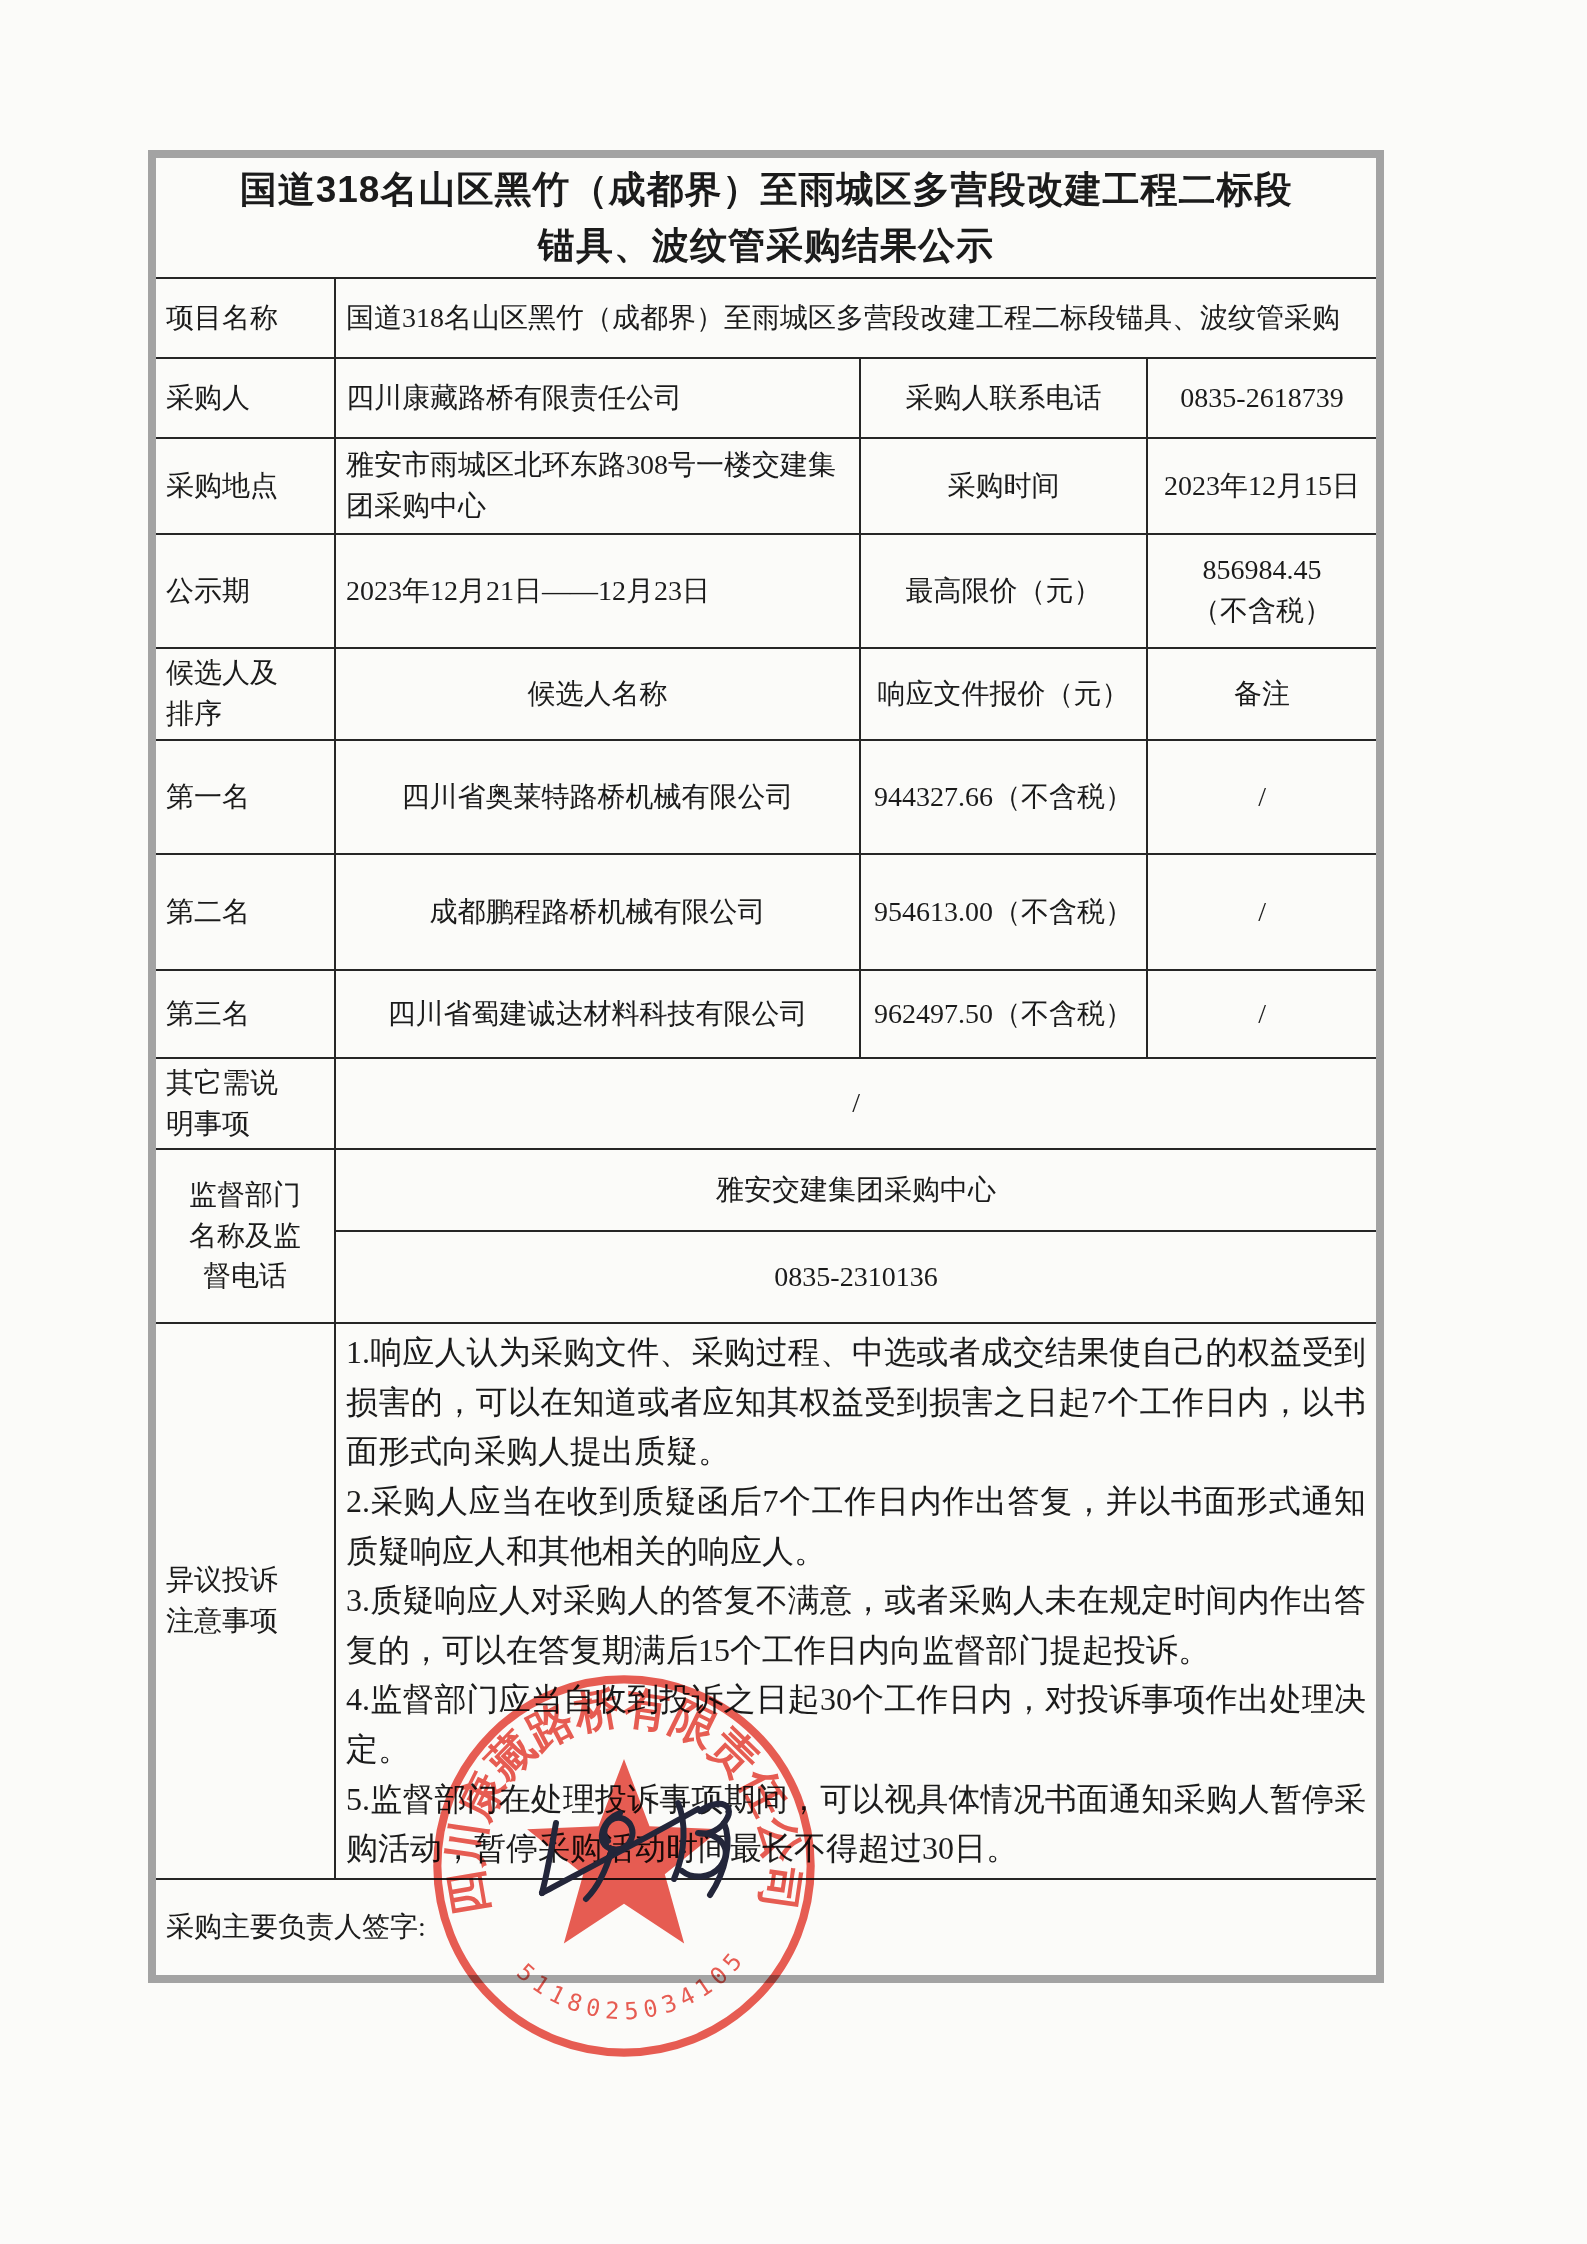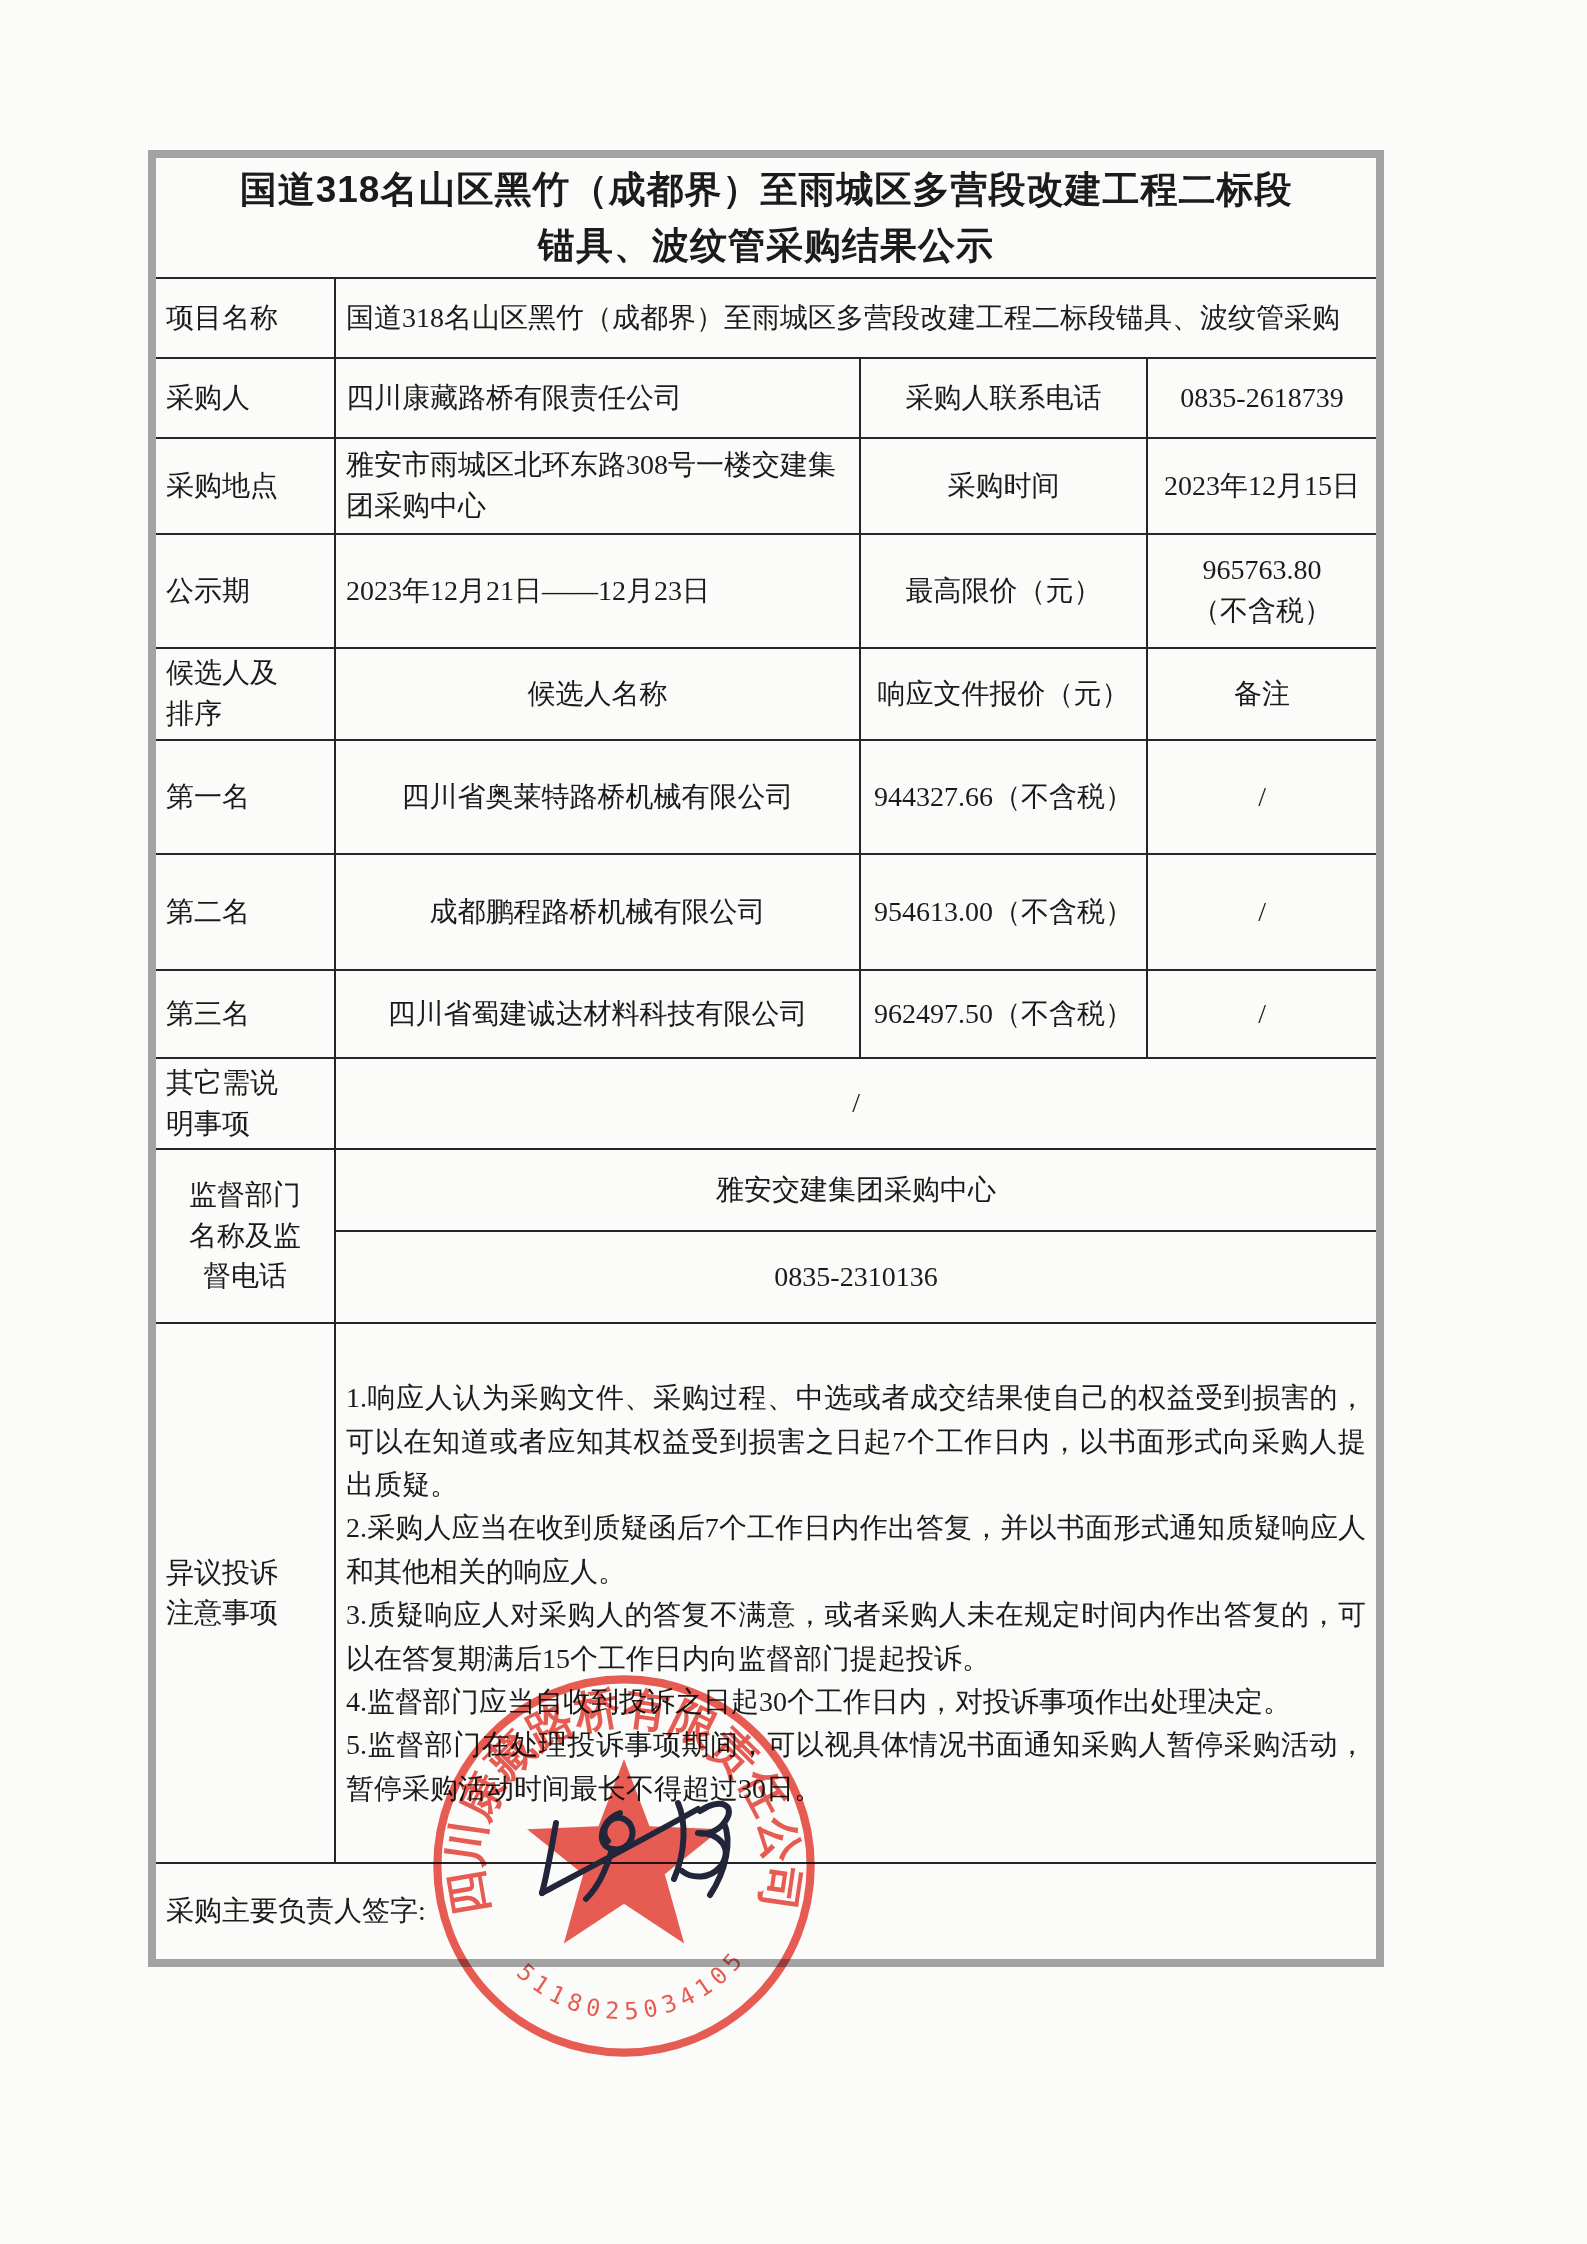--- a/index.html
+++ b/index.html
@@ -27,21 +27,21 @@
   }
   tr.title-row td{
     font-family:"Liberation Sans","DejaVu Sans",sans-serif;
     font-weight:700;font-size:37px;line-height:1.5;
     text-align:center;letter-spacing:1px;
   }
   .lbl{white-space:pre-line;}
   .ctr{text-align:center;}
   .pre{white-space:pre-line;}
   .notes-cell{padding:14px 16px;}
-  .notes-cell p{margin:0;font-size:28px;line-height:1.55;text-align:justify;}
+  .notes-cell p{margin:0;font-size:32px;line-height:1.55;text-align:justify;}
   .sig-cell{font-size:30px;}
   
   .stamp{
     position:absolute;left:420px;top:1662px;width:408px;height:408px;
     opacity:0.88;mix-blend-mode:multiply;pointer-events:none;
   }
   .signature{
     position:absolute;left:528px;top:1775px;width:310px;height:150px;
     pointer-events:none;
   }
@@ -81,21 +81,21 @@
     <td class="lbl">采购地点</td>
     <td>雅安市雨城区北环东路308号一楼交建集团采购中心</td>
     <td class="ctr">采购时间</td>
     <td class="ctr">2023年12月15日</td>
   </tr>
 
   <tr style="height:114px">
     <td class="lbl">公示期</td>
     <td>2023年12月21日——12月23日</td>
     <td class="ctr">最高限价（元）</td>
-    <td class="ctr pre">965763.80
+    <td class="ctr pre">856984.45
 （不含税）</td>
   </tr>
 
   <tr style="height:92px">
     <td class="lbl">候选人及
 排序</td>
     <td class="ctr">候选人名称</td>
     <td class="ctr">响应文件报价（元）</td>
     <td class="ctr">备注</td>
   </tr>

